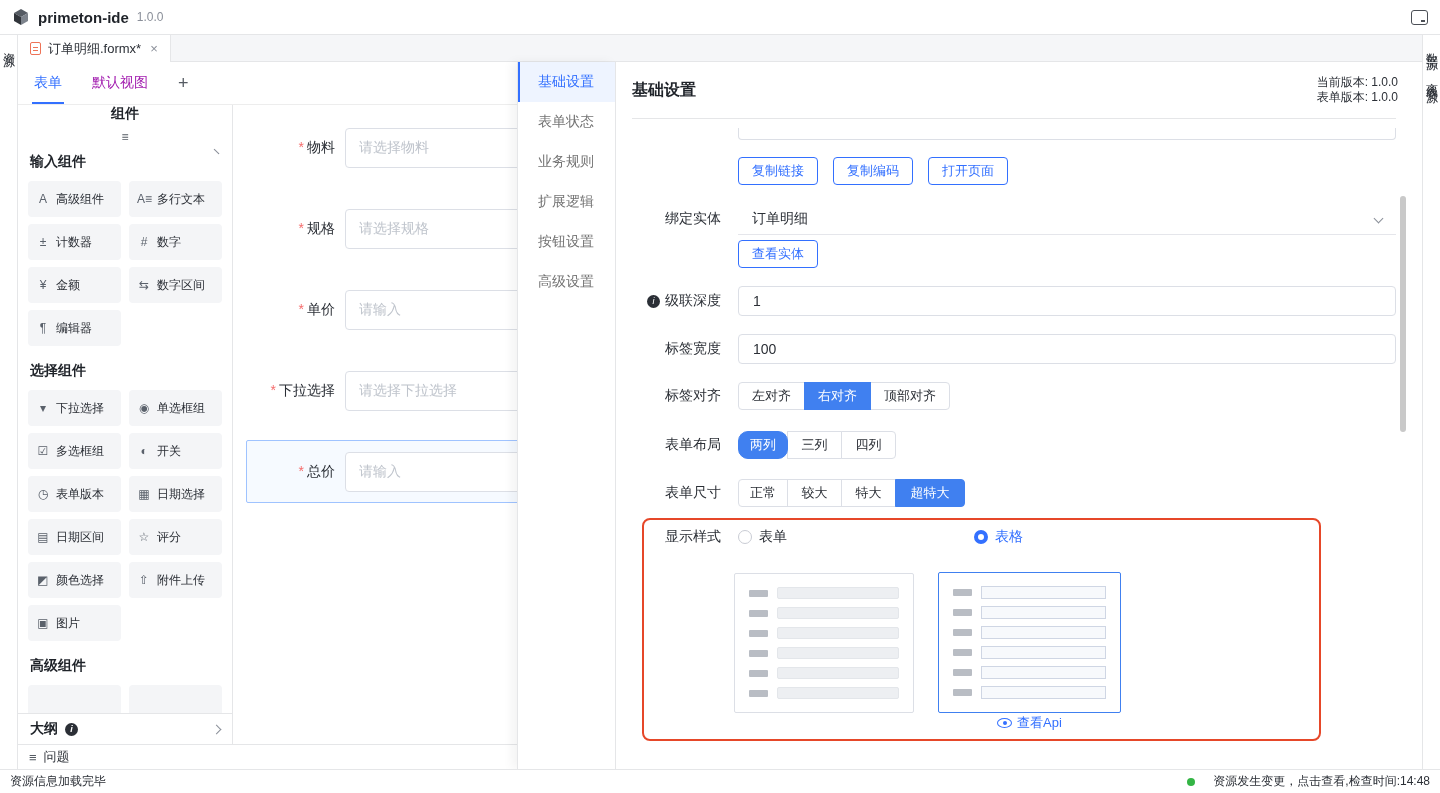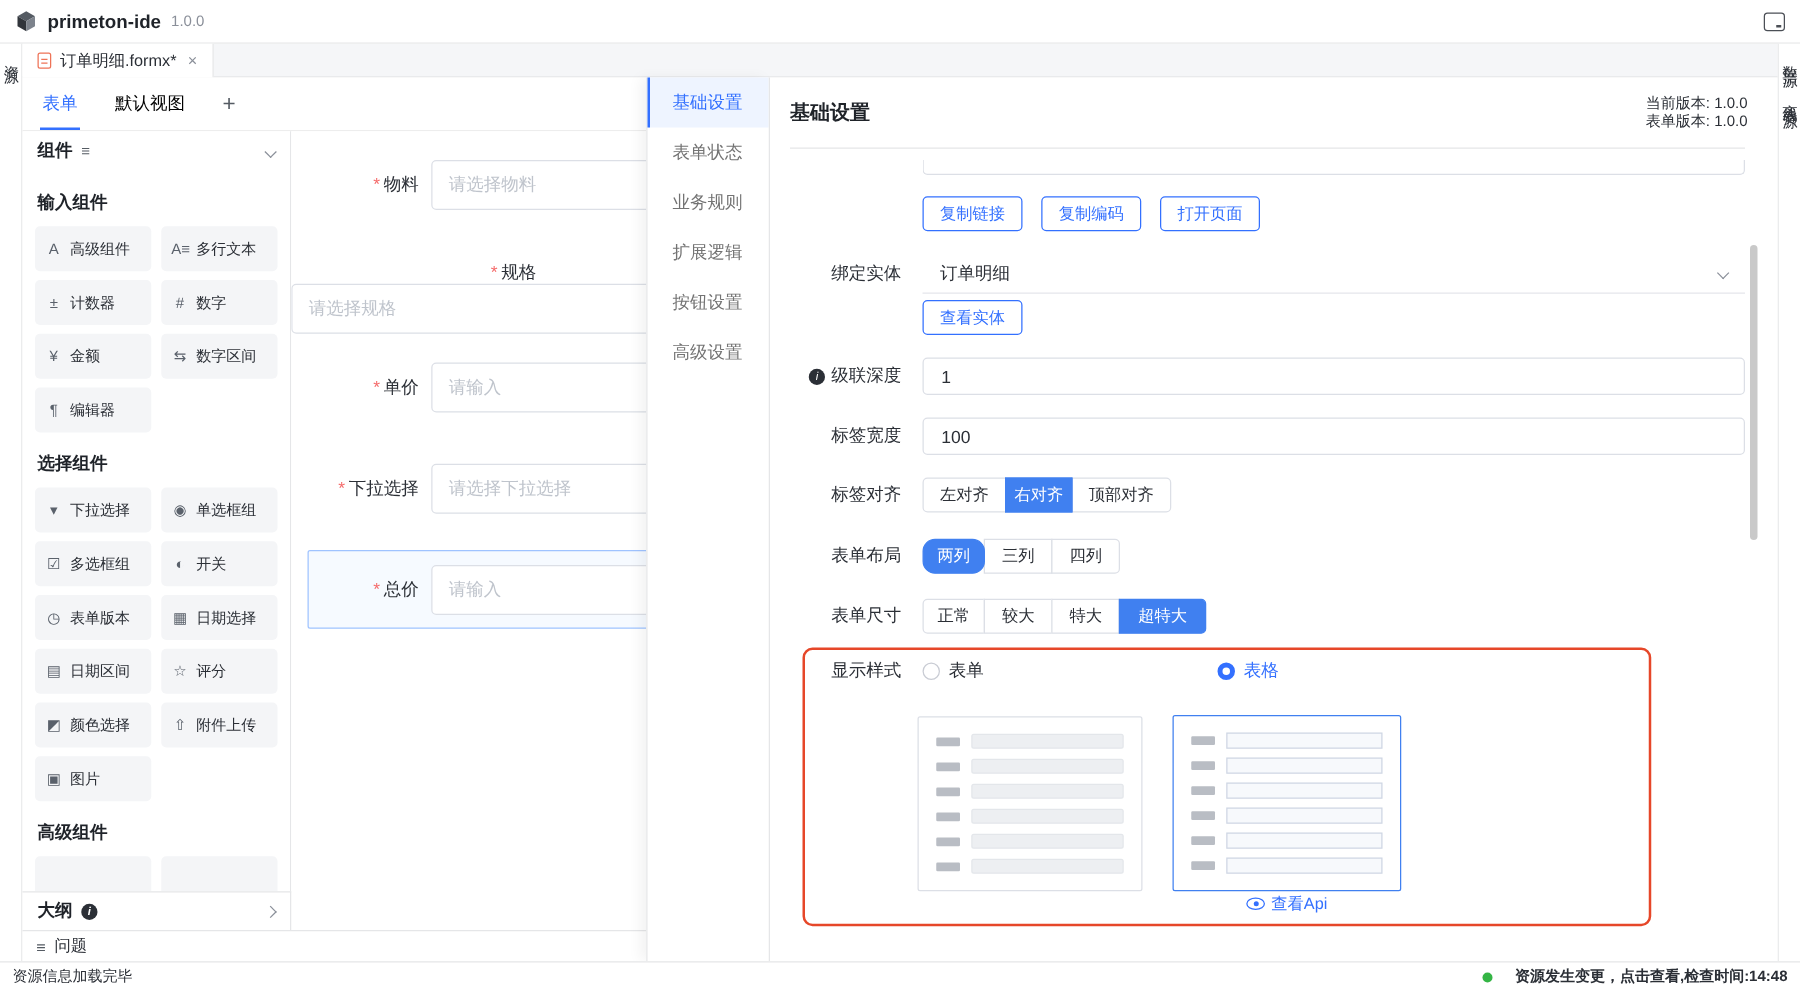--- a/index.html
+++ b/index.html
@@ -22,28 +22,28 @@
   .strip-divider{width:12px;height:1px;background:#e5e6e8;margin:10px 0 2px;}
 
   
   .tabstrip{left:18px;top:35px;width:1404px;height:27px;background:#f5f6f8;border-bottom:1px solid #e5e6e8;display:flex;align-items:stretch;}
   .file-tab{height:27px;background:#fff;border-right:1px solid #e5e6e8;display:flex;align-items:center;padding:0 12px;gap:7px;font-size:13px;color:#2b2f36;}
   .formx-icon{width:11px;height:13px;border:1px solid #ee7357;border-radius:2px;background-image:linear-gradient(#ee7357,#ee7357),linear-gradient(#ee7357,#ee7357);background-size:5px 1px,5px 1px;background-position:2px 4px,2px 7px;background-repeat:no-repeat;}
   .tab-close{color:#8a8f99;font-size:13px;margin-left:2px;line-height:1;}
 
   
   .toolbar{left:18px;top:62px;width:499px;height:43px;background:#fff;border-bottom:1px solid #ededed;display:flex;align-items:center;padding:0 16px;gap:30px;}
-  .vtab{font-size:14px;color:#000000;position:relative;height:100%;display:flex;align-items:center;}
+  .vtab{font-size:14px;color:#a21caf;position:relative;height:100%;display:flex;align-items:center;}
   .vtab.active{color:#3370ff;}
   .vtab.active::after{content:"";position:absolute;bottom:0;left:-2px;right:-2px;height:2px;background:#3370ff;}
   .add-view{font-size:18px;color:#555b63;}
 
   
   .palette{left:18px;top:105px;width:215px;height:608px;background:#fff;border-right:1px solid #e5e6e8;overflow:hidden;}
-  .palette-header{height:32px;display:flex;align-items:center;padding:0 12px;gap:7px;font-size:14px;font-weight:bold;color:#1f2329;}
+  .palette-header{height:32px;display:flex;align-items:center;padding:0 12px;gap:7px;font-size:14px;font-weight:bold;color:#1f2329;flex-direction:column;}
   .burger{font-size:12px;color:#555b63;font-weight:normal;}
   .palette-header .chev{margin-left:auto;}
   .section-title{margin:16px 12px 10px;font-size:14px;font-weight:bold;color:#1f2329;}
   .chip-grid{padding:0 10px;display:grid;grid-template-columns:1fr 1fr;gap:7px 8px;}
   .chip{height:36px;background:#f4f5f7;border-radius:4px;display:flex;align-items:center;padding:0 8px;gap:6px;}
   .chip-icon{width:14px;font-size:12px;color:#5a616b;text-align:center;flex:none;}
   .chip-label{font-size:12px;color:#2b2f36;white-space:nowrap;}
   .chev{width:7px;height:7px;border-right:1.4px solid #8a8f99;border-bottom:1.4px solid #8a8f99;transform:rotate(45deg);display:inline-block;}
   .chev.right{transform:rotate(-45deg);}
   .info-icon{width:13px;height:13px;border-radius:50%;background:#2b2f36;color:#fff;font-size:9px;font-style:italic;display:inline-flex;align-items:center;justify-content:center;flex:none;}
@@ -99,21 +99,21 @@
   .tr-light{flex:1;height:12px;background:#edeff2;border:1px solid #e3e6ea;border-radius:2px;}
   .thumb-card.sel .tr-light{height:13px;background:#f7f9fc;border:1px solid #cfd6e4;border-radius:0;}
   .api-link{position:absolute;left:322px;top:652px;width:183px;display:flex;align-items:center;justify-content:center;gap:5px;font-size:13px;color:#3370ff;}
   .eye-icon{position:relative;width:15px;height:10px;flex:none;}
   .eye-icon::before{content:"";position:absolute;inset:0;border:1.3px solid #3370ff;border-radius:50%;}
   .eye-icon::after{content:"";position:absolute;left:5.5px;top:3px;width:4px;height:4px;border-radius:50%;background:#3370ff;}
   .scroll-thumb{position:absolute;left:784px;top:134px;width:6px;height:236px;background:#c9c9c9;border-radius:3px;}
 
   
   .statusbar{left:0;top:769px;width:1440px;height:24px;border-top:1px solid #e5e6e8;background:#fff;display:flex;align-items:center;padding:0 10px;font-size:12px;color:#2b2f36;}
-  .status-right{margin-left:auto;display:flex;align-items:center;gap:18px;font-weight:bold;}
+  .status-right{margin-left:auto;display:flex;align-items:center;gap:18px;}
   .green-dot{width:8px;height:8px;border-radius:50%;background:#34b545;flex:none;}
 </style>
 </head>
 <body>
 
 <div class="abs topbar">
   <svg width="18" height="18" viewBox="0 0 18 18">
     <polygon points="9,1 16,5 9,9 2,5" fill="#555b63"></polygon>
     <polygon points="2,5 9,9 9,17 2,13" fill="#31353b"></polygon>
     <polygon points="16,5 9,9 9,17 16,13" fill="#7d838c"></polygon>
@@ -256,21 +256,21 @@
 
 <div class="abs canvas">
   <div class="selected-wrap"></div>
 
   <div class="field-row" style="top:23px;">
     <span class="field-label"><span class="req">*</span><span>物料</span></span>
     <span class="field-input">
         <span>请选择物料</span>
       </span>
   </div>
-  <div class="field-row" style="top:104px;flex-direction:column;">
+  <div class="field-row" style="top:104px;">
     <span class="field-label"><span class="req">*</span><span>规格</span></span>
     <span class="field-input">
         <span>请选择规格</span>
       </span>
   </div>
   <div class="field-row" style="top:185px;">
     <span class="field-label"><span class="req">*</span><span>单价</span></span>
     <span class="field-input">
         <span>请输入</span>
       </span>
@@ -332,21 +332,21 @@
     </div>
 
   <span class="row-label" style="top:278px;left:0;">标签宽度</span>
   <div class="text-input" style="top:272px;">
       <span>100</span>
     </div>
 
   <span class="row-label" style="top:325px;left:0;">标签对齐</span>
   <div class="seg-row" style="top:320px;">
     <span class="seg first" style="width:67px;">左对齐</span>
-    <span class="seg active" style="width:54px;">右对齐</span>
+    <span class="seg active" style="width:67px;">右对齐</span>
     <span class="seg last" style="width:80px;">顶部对齐</span>
   </div>
 
   <span class="row-label" style="top:374px;left:0;">表单布局</span>
   <div class="seg-row" style="top:369px;">
     <span class="seg first active" style="width:50px;border-radius:10px;">两列</span>
     <span class="seg" style="width:55px;">三列</span>
     <span class="seg last" style="width:55px;">四列</span>
   </div>
 

